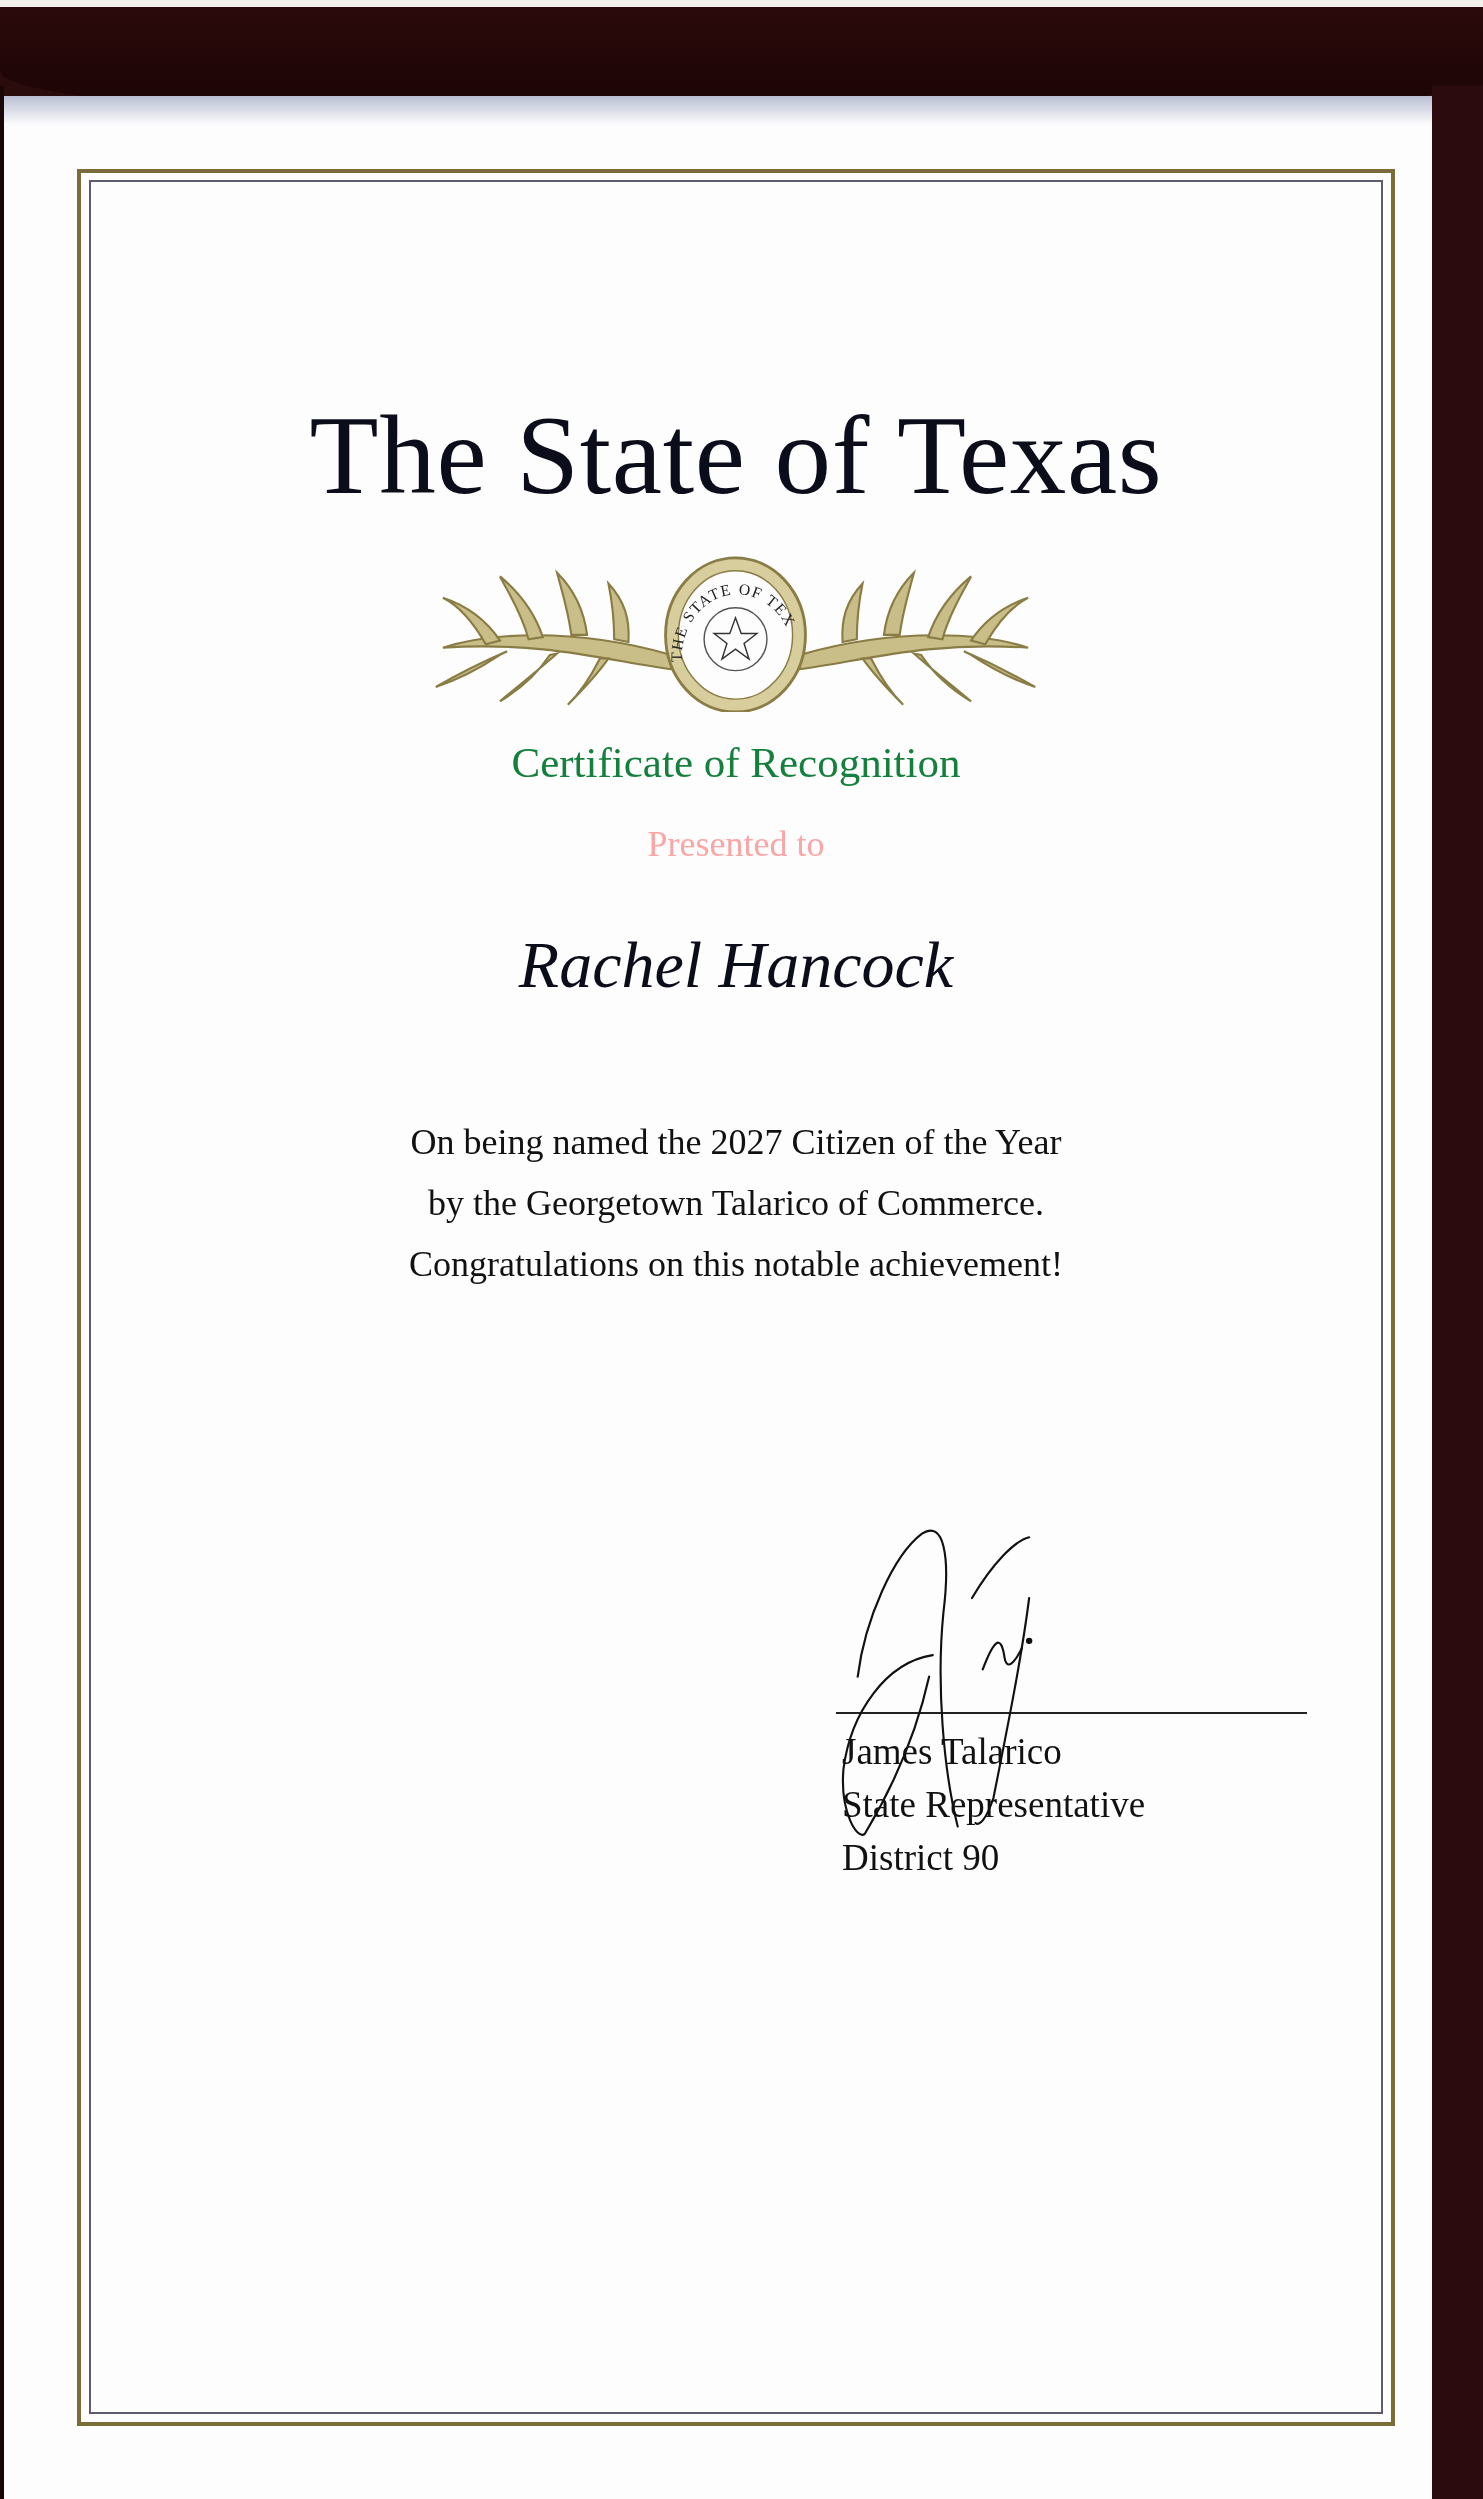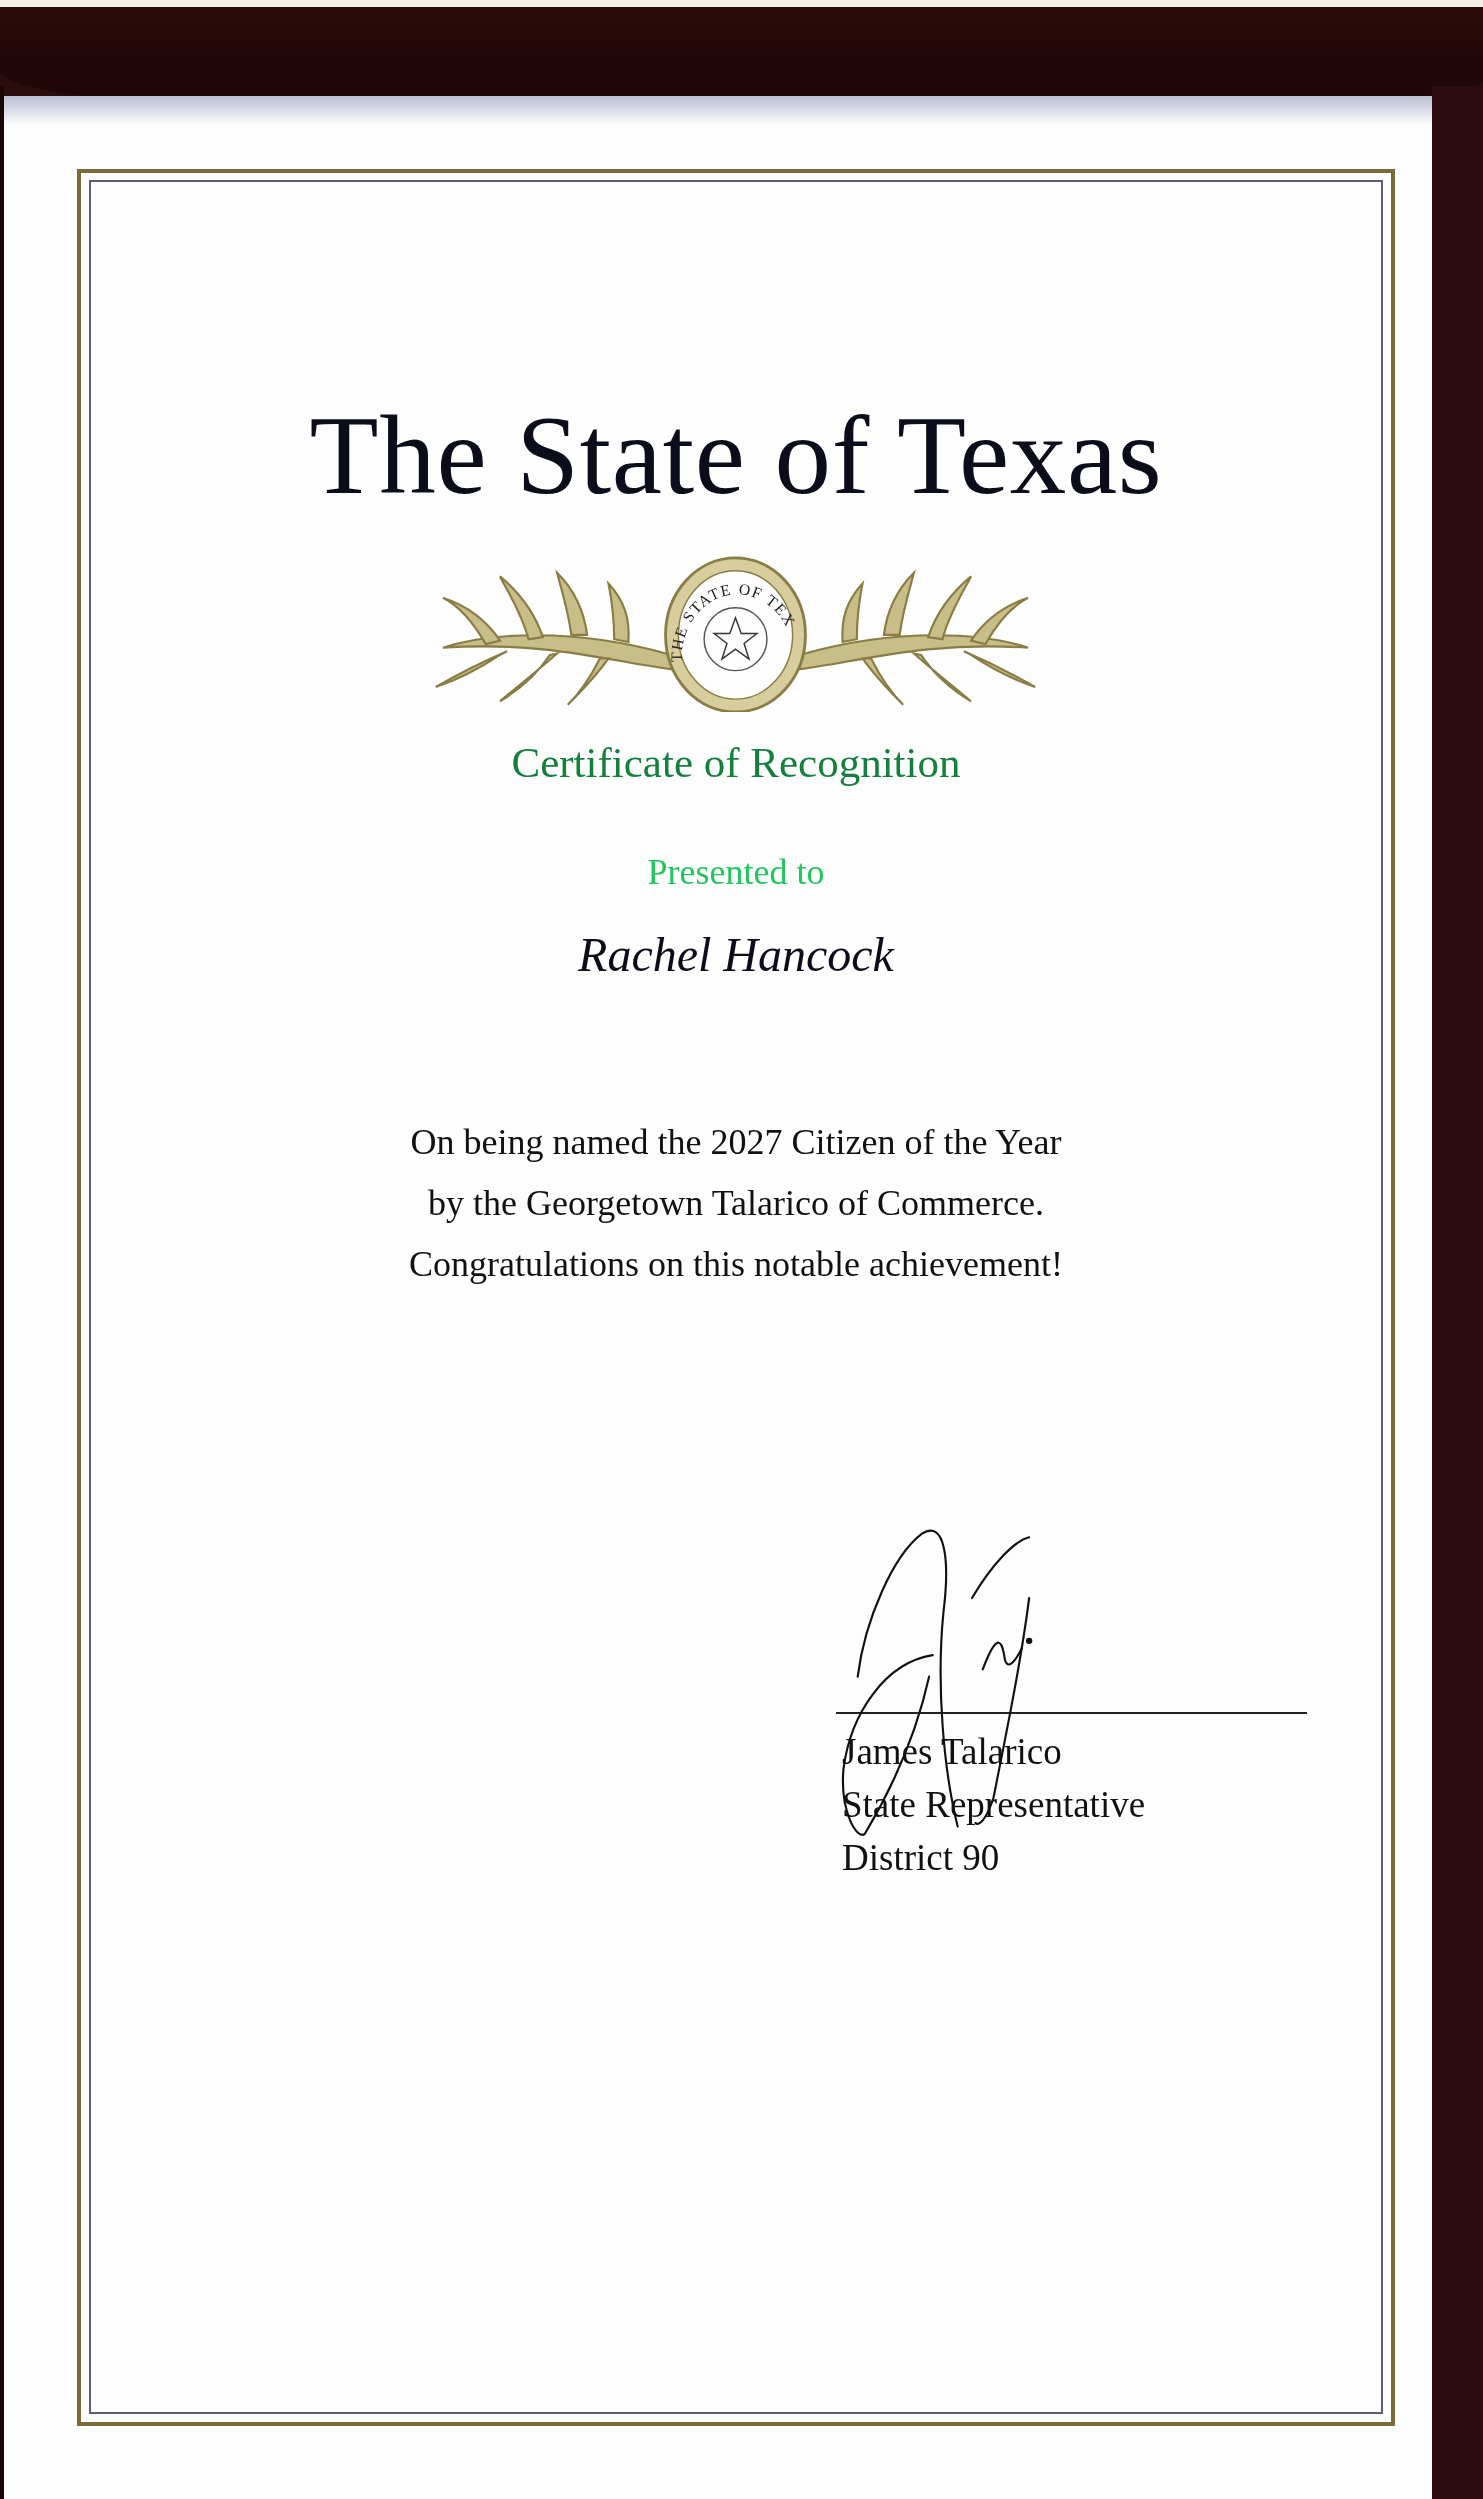--- a/index.html
+++ b/index.html
@@ -54,25 +54,25 @@
     }
     .seal-wrap {
       position: absolute; left: 307px; top: 371px; width: 671px; height: 157px;
     }
     .subtitle {
       position: absolute; left: 0; top: 554px; width: 1286px; text-align: center;
       font-size: 43px; color: #15803d;
     }
     .presented {
       position: absolute; left: 0; top: 639px; width: 1286px; text-align: center;
-      font-size: 36px; color: #22c55e; margin-top: 28px;
+      font-size: 36px; color: #fca5a5;
     }
     .recipient {
       position: absolute; left: 0; top: 743px; width: 1286px; text-align: center;
-      font-size: 48px; font-style: italic; color: #0c0d1a;
+      font-size: 66px; font-style: italic; color: #0c0d1a;
     }
     .body-text {
       position: absolute; left: 0; top: 928px; width: 1286px; text-align: center;
       font-size: 36px; line-height: 61px; color: #111;
     }
     .sig-area {
       position: absolute; left: 686px; top: 1314px; width: 586px; height: 400px;
     }
     .sig-line {
       position: absolute; left: 57px; top: 214px; width: 471px; height: 2.1px; background: #222;

